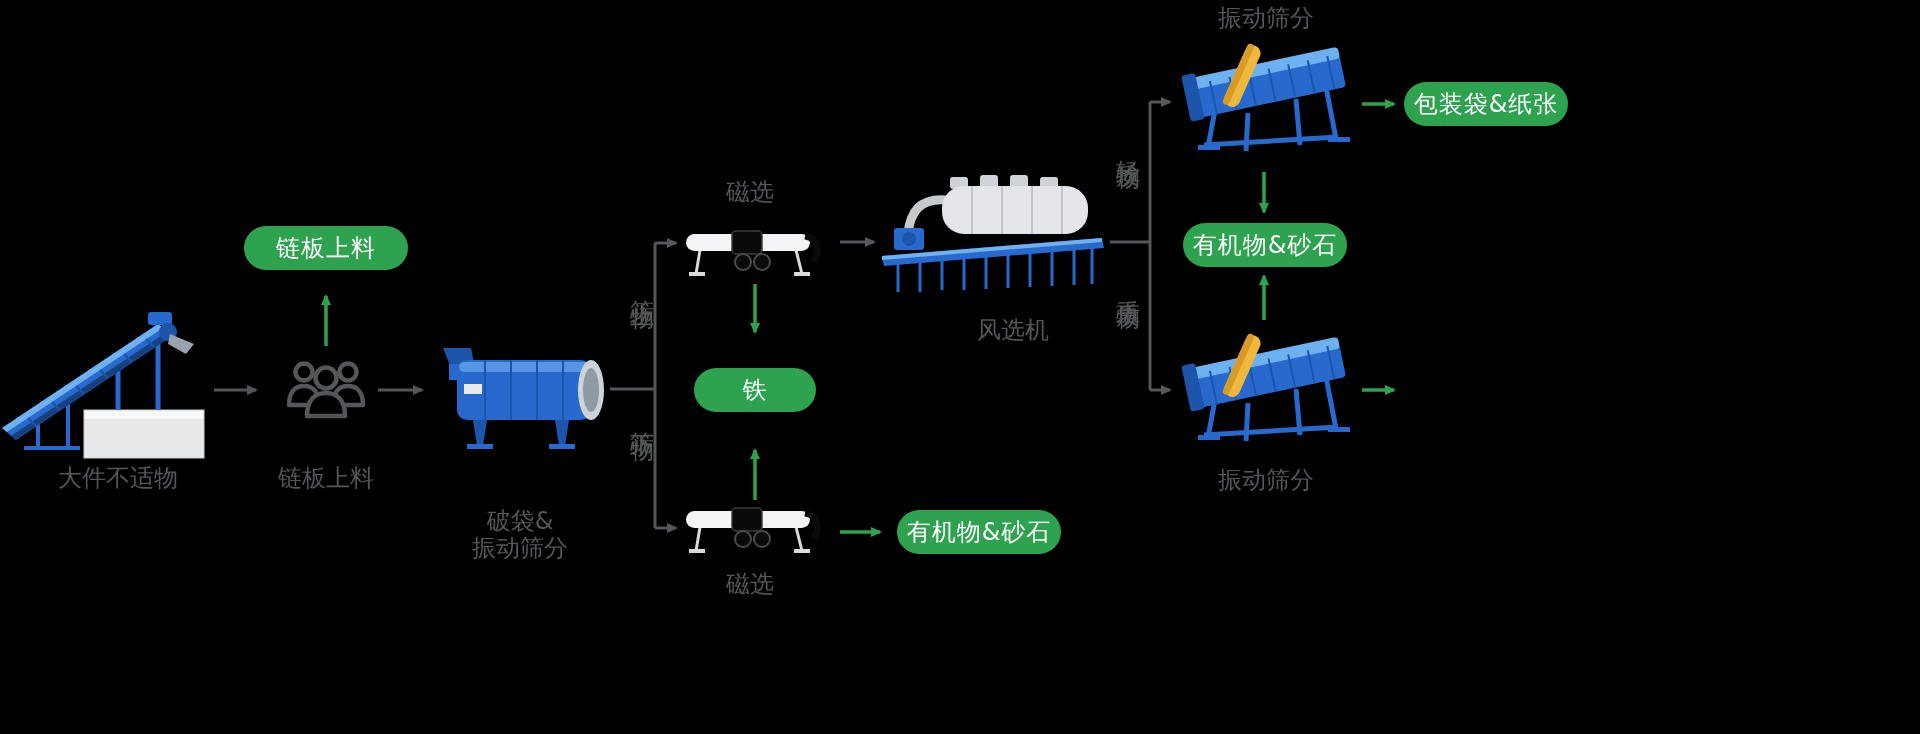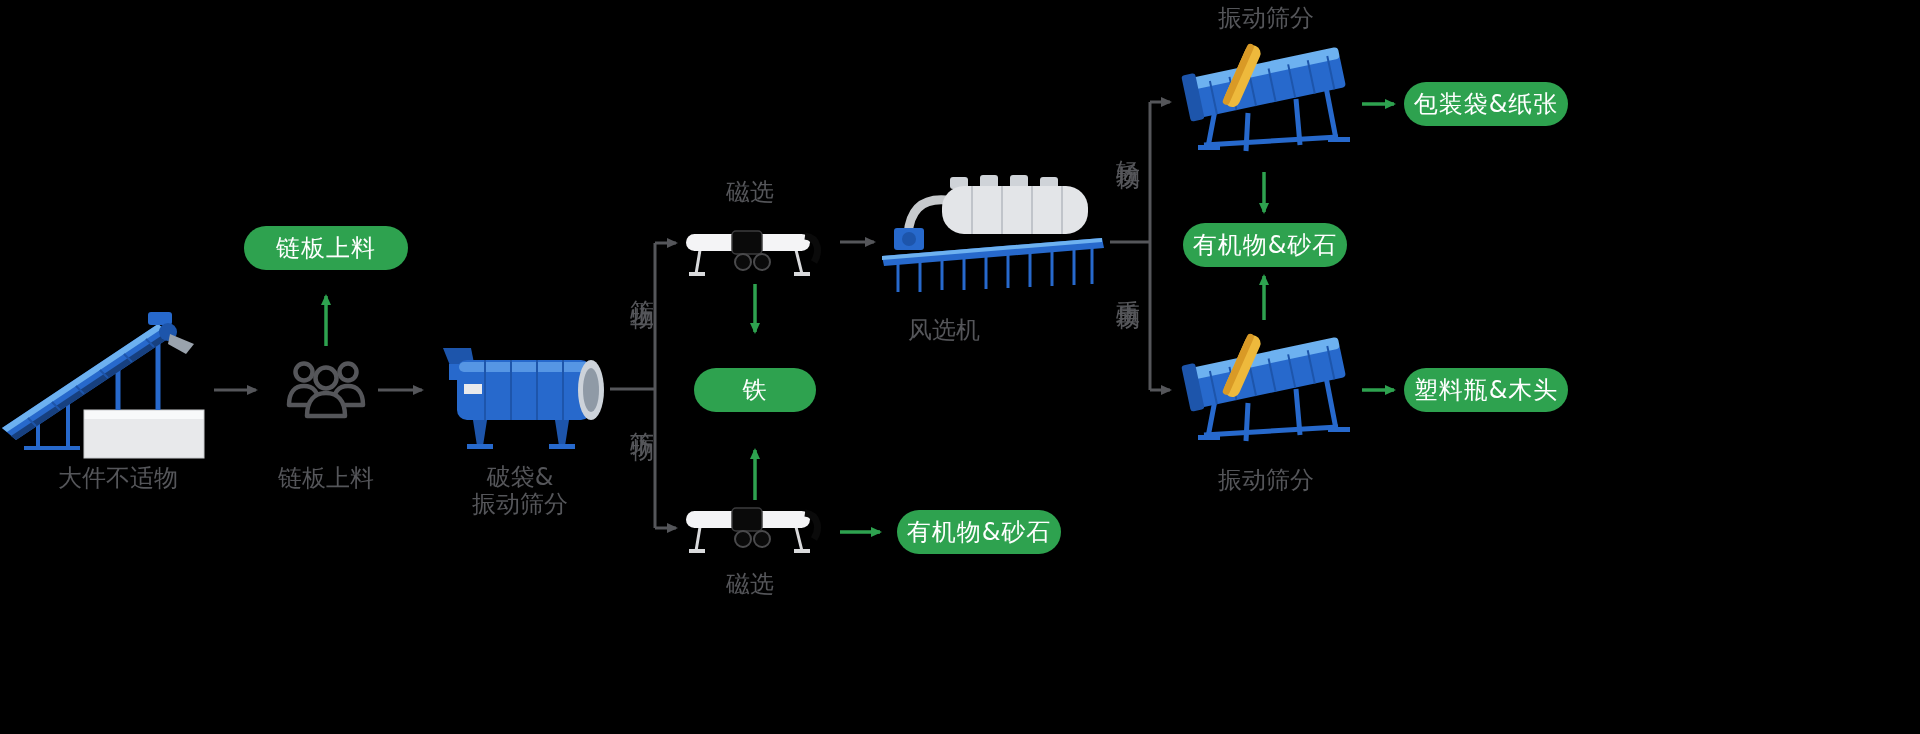--- a/index.html
+++ b/index.html
@@ -4,21 +4,21 @@
 <style>
   html,body{margin:0;padding:0;background:#000;}
   .canvas{
     position:relative;width:1920px;height:734px;background:#000;overflow:hidden;
     font-family:"DejaVu Sans","Liberation Sans",sans-serif;
   }
   .glabel{
     position:absolute;color:#55565a;font-size:24px;line-height:28px;
     text-align:center;white-space:nowrap;
   }
-  .glabel.two{white-space:normal;line-height:27px;}
+  .glabel.two{white-space:normal;line-height:27px;margin-top:44px;}
   .vlabel{
     position:absolute;color:#55565a;font-size:24px;
     writing-mode:vertical-rl;text-orientation:upright;letter-spacing:3px;
   }
   .pill{
     position:absolute;height:44px;background:#2EA24F;color:#fff;
     border-radius:22px;display:flex;align-items:center;justify-content:center;
     font-size:24px;letter-spacing:1px;
   }
   svg.machine{position:absolute;display:block;}
@@ -150,21 +150,21 @@
     <path d="M66,28 C40,26 30,40 28,62" stroke="#c7cacd" stroke-width="9" fill="none"></path>
     <rect x="14" y="56" width="30" height="22" rx="3" fill="#2769CC"></rect>
     <circle cx="29" cy="67" r="7" fill="#1D55AB"></circle>
     <rect x="70" y="5" width="18" height="12" rx="3" fill="#cfd3d8"></rect>
     <rect x="100" y="3" width="18" height="14" rx="3" fill="#cfd3d8"></rect>
     <rect x="130" y="3" width="18" height="14" rx="3" fill="#cfd3d8"></rect>
     <rect x="160" y="5" width="18" height="12" rx="3" fill="#cfd3d8"></rect>
     <rect x="62" y="14" width="146" height="48" rx="22" fill="#e3e5e8"></rect>
     <path d="M92,14 v48 M122,14 v48 M152,14 v48 M182,14 v48" stroke="#c0c4ca" stroke-width="2"></path>
   </svg>
-  <div class="glabel" style="left:884px;top:316px;width:120px">风选机</div>
+  <div class="glabel" style="left:953px;top:316px;width:120px">风选机</div>
 
   <div class="vlabel" style="left:1112px;top:141px">轻质物</div>
   <div class="vlabel" style="left:1112px;top:281px">重质物</div>
 
   <svg class="machine" style="left:1178px;top:35px" width="180" height="133" viewBox="0 0 180 133">
     <g stroke="#2769CC" stroke-width="5" fill="none">
       <path d="M38,70 L30,112 M70,78 L68,116 M118,64 L122,110 M148,52 L158,104"></path>
       <path d="M26,110 L160,102"></path>
     </g>
     <rect x="20" y="110" width="22" height="5" fill="#2769CC"></rect>
@@ -199,15 +199,14 @@
       <rect x="7" y="23" width="14" height="47" rx="3" fill="#1D55AB"></rect>
       <path d="M34,34 v34 M54,34 v34 M74,34 v34 M94,34 v34 M114,34 v34 M134,34 v34 M154,34 v34" stroke="#1D55AB" stroke-width="2"></path>
     </g>
     <g transform="rotate(24 64 42)">
       <rect x="56" y="8" width="16" height="66" rx="8" fill="#EEB93C"></rect>
       <rect x="56" y="8" width="7" height="66" rx="3.5" fill="#D99A26"></rect>
     </g>
   </svg>
   <div class="glabel" style="left:1196px;top:466px;width:140px">振动筛分</div>
 
-  <div class="pill" style="left:1404px;top:368px;width:164px">塑料瓶&amp;木头</div>
 
 </div>
 
 </body></html>

